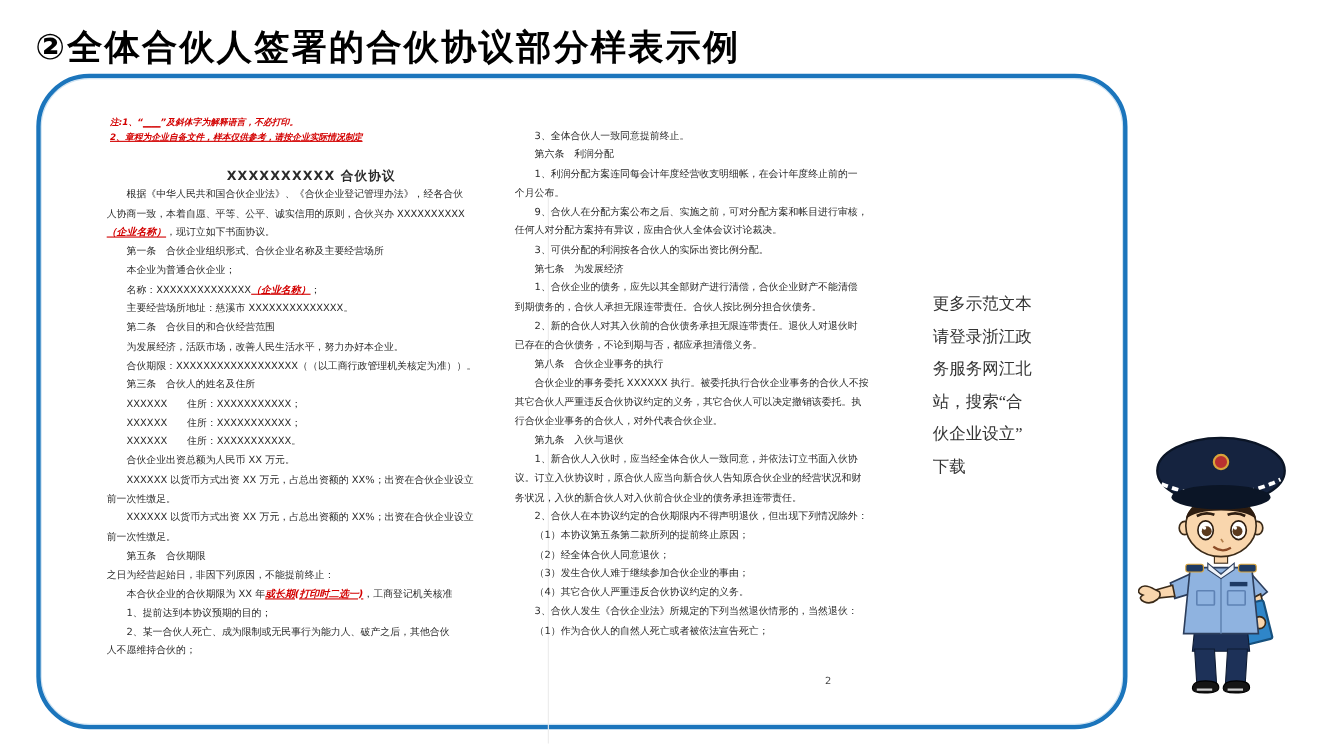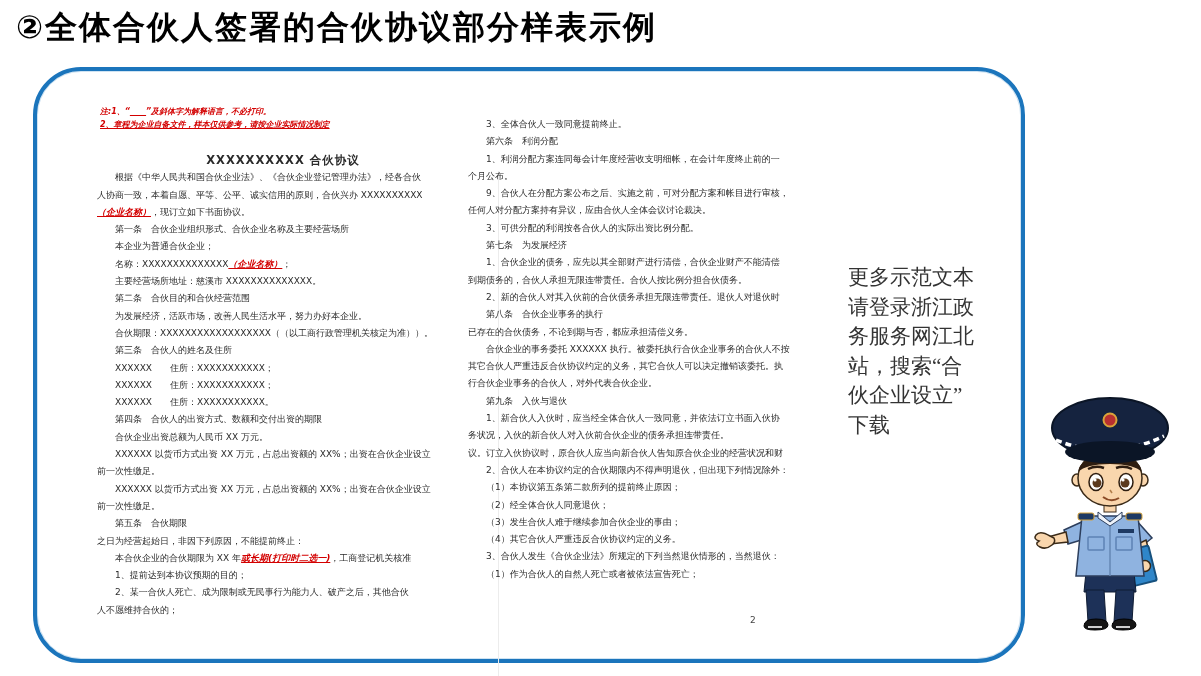--- a/index.html
+++ b/index.html
@@ -2,21 +2,21 @@
 <html><head>
 <meta charset="utf-8">
 <style>
   html,body{margin:0;padding:0;}
   body{
     width:1201px;height:676px;position:relative;background:#ffffff;
     font-family:"DejaVu Sans",sans-serif;overflow:hidden;
   }
   
   .slide-title{
-    position:absolute;left:16px;top:6px;margin:0;
+    position:absolute;left:16px;top:6px;margin:16px;
     font-size:32px;font-weight:800;color:#000;
     letter-spacing:2px;font-family:"DejaVu Sans",sans-serif;
   }
   
   .frame{
     position:absolute;left:33px;top:67px;width:984px;height:588px;
     border:4px solid #1b75bc;border-radius:48px;background:#ffffff;
     box-shadow:inset 0 0 0 1px #cfe3f2;
   }
   
@@ -38,21 +38,21 @@
   .dline.i{padding-left:18px;}
   .dline.ttl{text-align:center;font-weight:bold;font-size:11.5px;letter-spacing:1px;padding-left:0;}
   .red-ul{color:#d30000;font-style:italic;font-weight:bold;text-decoration:underline;}
   .page-num{
     position:absolute;left:750px;top:615px;font-size:9px;color:#444;
   }
   
   .side-note{
     position:absolute;left:848px;top:263px;width:175px;
     font-family:"Liberation Serif","DejaVu Serif",serif;
-    font-size:21px;color:#333;font-weight:500;
+    font-size:15px;color:#333;font-weight:500;
   }
   .side-note .dline{line-height:29.5px;height:29.5px;padding-left:0;}
   
   .mascot{position:absolute;left:1028px;top:390px;width:162px;height:242px;}
 </style>
 </head>
 <body>
 
 <h1 class="slide-title">②全体合伙人签署的合伙协议部分样表示例</h1>
 
@@ -74,21 +74,20 @@
     <div class="dline i"><span>本企业为普通合伙企业；</span></div>
     <div class="dline i"><span>名称：XXXXXXXXXXXXXX</span><span class="red-ul">（企业名称）</span><span>；</span></div>
     <div class="dline i"><span>主要经营场所地址：慈溪市 XXXXXXXXXXXXXX。</span></div>
     <div class="dline i"><span>第二条　合伙目的和合伙经营范围</span></div>
     <div class="dline i"><span>为发展经济，活跃市场，改善人民生活水平，努力办好本企业。</span></div>
     <div class="dline i"><span>合伙期限：XXXXXXXXXXXXXXXXXX（（以工商行政管理机关核定为准））。</span></div>
     <div class="dline i"><span>第三条　合伙人的姓名及住所</span></div>
     <div class="dline i"><span>XXXXXX　　住所：XXXXXXXXXXX；</span></div>
     <div class="dline i"><span>XXXXXX　　住所：XXXXXXXXXXX；</span></div>
     <div class="dline i"><span>XXXXXX　　住所：XXXXXXXXXXX。</span></div>
-    <div class="dline i"><span>第四条　合伙人的出资方式、数额和交付出资的期限</span></div>
     <div class="dline i"><span>合伙企业出资总额为人民币 XX 万元。</span></div>
     <div class="dline i"><span>XXXXXX 以货币方式出资 XX 万元，占总出资额的 XX%；出资在合伙企业设立</span></div>
     <div class="dline"><span>前一次性缴足。</span></div>
     <div class="dline i"><span>XXXXXX 以货币方式出资 XX 万元，占总出资额的 XX%；出资在合伙企业设立</span></div>
     <div class="dline"><span>前一次性缴足。</span></div>
     <div class="dline i"><span>第五条　合伙期限</span></div>
     <div class="dline"><span>之日为经营起始日，非因下列原因，不能提前终止：</span></div>
     <div class="dline i"><span>本合伙企业的合伙期限为 XX 年</span><span class="red-ul">或长期(打印时二选一)</span><span>，工商登记机关核准</span></div>
     <div class="dline i"><span>1、提前达到本协议预期的目的；</span></div>
     <div class="dline i"><span>2、某一合伙人死亡、成为限制或无民事行为能力人、破产之后，其他合伙</span></div>
@@ -99,29 +98,29 @@
     <div class="dline i"><span>第六条　利润分配</span></div>
     <div class="dline i"><span>1、利润分配方案连同每会计年度经营收支明细帐，在会计年度终止前的一</span></div>
     <div class="dline"><span>个月公布。</span></div>
     <div class="dline i"><span>9、合伙人在分配方案公布之后、实施之前，可对分配方案和帐目进行审核，</span></div>
     <div class="dline"><span>任何人对分配方案持有异议，应由合伙人全体会议讨论裁决。</span></div>
     <div class="dline i"><span>3、可供分配的利润按各合伙人的实际出资比例分配。</span></div>
     <div class="dline i"><span>第七条　为发展经济</span></div>
     <div class="dline i"><span>1、合伙企业的债务，应先以其全部财产进行清偿，合伙企业财产不能清偿</span></div>
     <div class="dline"><span>到期债务的，合伙人承担无限连带责任。合伙人按比例分担合伙债务。</span></div>
     <div class="dline i"><span>2、新的合伙人对其入伙前的合伙债务承担无限连带责任。退伙人对退伙时</span></div>
+    <div class="dline"><span>已存在的合伙债务，不论到期与否，都应承担清偿义务。</span></div>
     <div class="dline i"><span>第八条　合伙企业事务的执行</span></div>
-    <div class="dline"><span>已存在的合伙债务，不论到期与否，都应承担清偿义务。</span></div>
     <div class="dline i"><span>合伙企业的事务委托 XXXXXX 执行。被委托执行合伙企业事务的合伙人不按</span></div>
     <div class="dline"><span>其它合伙人严重违反合伙协议约定的义务，其它合伙人可以决定撤销该委托。执</span></div>
     <div class="dline"><span>行合伙企业事务的合伙人，对外代表合伙企业。</span></div>
     <div class="dline i"><span>第九条　入伙与退伙</span></div>
     <div class="dline i"><span>1、新合伙人入伙时，应当经全体合伙人一致同意，并依法订立书面入伙协</span></div>
+    <div class="dline"><span>议。订立入伙协议时，原合伙人应当向新合伙人告知原合伙企业的经营状况和财</span></div>
     <div class="dline"><span>务状况，入伙的新合伙人对入伙前合伙企业的债务承担连带责任。</span></div>
-    <div class="dline"><span>议。订立入伙协议时，原合伙人应当向新合伙人告知原合伙企业的经营状况和财</span></div>
     <div class="dline i"><span>2、合伙人在本协议约定的合伙期限内不得声明退伙，但出现下列情况除外：</span></div>
     <div class="dline i"><span>（1）本协议第五条第二款所列的提前终止原因；</span></div>
     <div class="dline i"><span>（2）经全体合伙人同意退伙；</span></div>
     <div class="dline i"><span>（3）发生合伙人难于继续参加合伙企业的事由；</span></div>
     <div class="dline i"><span>（4）其它合伙人严重违反合伙协议约定的义务。</span></div>
     <div class="dline i"><span>3、合伙人发生《合伙企业法》所规定的下列当然退伙情形的，当然退伙：</span></div>
     <div class="dline i"><span>（1）作为合伙人的自然人死亡或者被依法宣告死亡；</span></div>
   </div>
 
 <span class="page-num">2</span>

